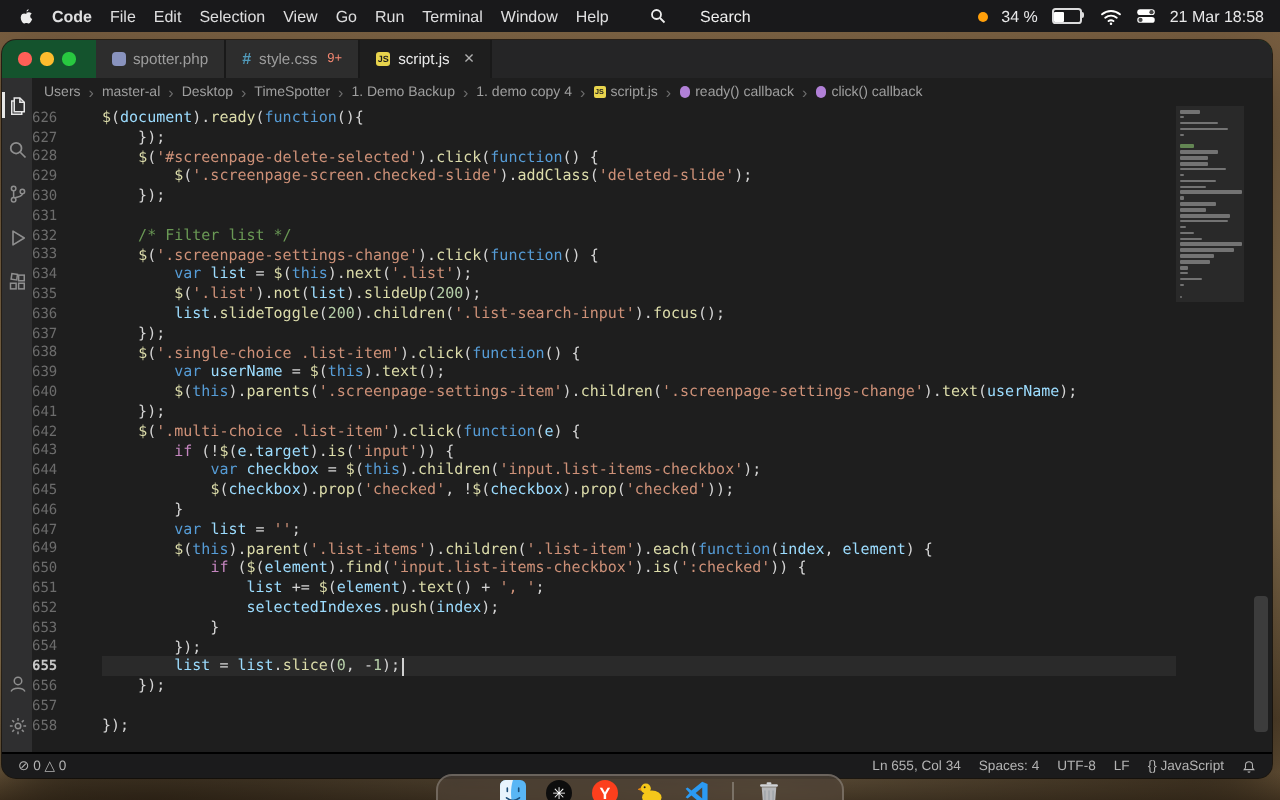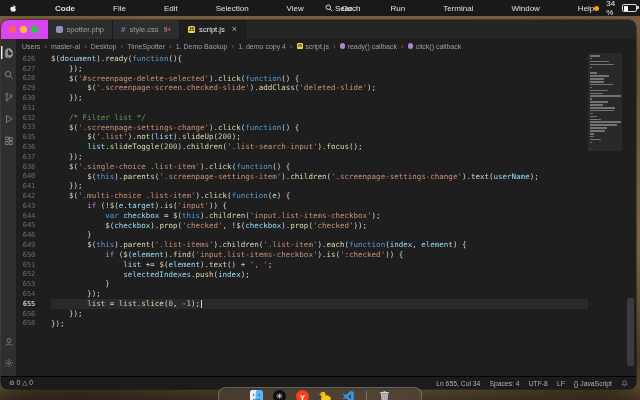--- a/index.html
+++ b/index.html
@@ -19,39 +19,39 @@
   }
   
   .menubar{
     position:absolute;top:0;left:0;right:0;height:16px;z-index:60;
     background:#19191b;color:#e9e9ea;font-size:8px;
     display:flex;align-items:center;padding:0 8px;
   }
   .mb-apple{width:11px;height:11px;display:flex;align-items:center;margin-right:7px;flex:none;}
   .mb-apple svg{width:9px;height:11px;display:block;}
   .mb-menus{display:flex;gap:9px;align-items:center;}
-  .mb-item{white-space:nowrap;opacity:.95;margin-left:29px;}
+  .mb-item{white-space:nowrap;opacity:.95;}
   .mb-app{font-weight:bold;}
-  .mb-spot{position:absolute;left:325px;top:0;height:16px;display:flex;align-items:center;gap:2px;color:#eee;}
+  .mb-spot{position:absolute;left:325px;top:0;height:16px;display:flex;align-items:center;gap:17px;color:#eee;}
   .mb-spot svg{width:8px;height:8px;}
   .mb-right{margin-left:auto;display:flex;align-items:center;gap:7px;justify-content:center;}
   .mb-dot{width:5px;height:5px;border-radius:50%;background:#ff9f0a;flex:none;}
   .mb-batt{position:relative;width:13px;height:6px;border:1px solid rgba(255,255,255,.85);border-radius:1.8px;flex:none;margin-right:2px;}
   .mb-batt i{position:absolute;left:.5px;top:.5px;bottom:.5px;width:34%;background:#fff;border-radius:.5px;}
   .mb-batt::after{content:"";position:absolute;right:-2.6px;top:1px;width:1.6px;height:3px;background:rgba(255,255,255,.85);border-radius:0 1px 1px 0;}
   .mb-ic svg{display:block;}
   .mb-clock{white-space:nowrap;}
   
   .vswindow{
     position:absolute;left:1px;top:20px;width:635px;height:369px;
     background:#1e1e1e;border-radius:7px;overflow:hidden;
     box-shadow:0 14px 36px rgba(0,0,0,.55), 0 0 0 .5px rgba(0,0,0,.65);
     display:flex;flex-direction:column;z-index:30;
   }
-  .titlebar{height:19px;flex:none;display:flex;align-items:stretch;background:#d946ef;justify-content:center;}
+  .titlebar{height:19px;flex:none;display:flex;align-items:stretch;background:#14532d;justify-content:center;}
   .lights{display:flex;align-items:center;gap:4.5px;padding:0 10px 0 8px;flex:none;}
   .tl{width:6.5px;height:6.5px;border-radius:50%;}
   .tl.red{background:#ff5f57;}.tl.yel{background:#febc2e;}.tl.grn{background:#28c840;}
   .tabs{display:flex;align-items:stretch;flex:1;background:#252526;}
   .tab{display:flex;align-items:center;gap:4px;padding:0 8px;font-size:7.6px;color:#9d9d9d;background:#2d2d2d;border-right:1px solid #191919;white-space:nowrap;}
   .tab.active{background:#1e1e1e;color:#e9e9e9;}
   .fticon{flex:none;display:flex;align-items:center;justify-content:center;font-weight:bold;}
   .fticon.php{width:7px;height:7px;border-radius:2px;background:#8993be;}
   .fticon.css{color:#519aba;font-size:8px;}
   .fticon.js{width:7px;height:7px;border-radius:1.5px;background:#e8d44d;color:#1e1e1e;font-size:4.5px;}
@@ -68,21 +68,21 @@
   .breadcrumbs{height:14px;flex:none;display:flex;align-items:center;gap:4px;padding-left:6px;font-size:7px;color:#9f9f9f;background:#1e1e1e;white-space:nowrap;overflow:hidden;}
   .bc-item{display:flex;align-items:center;gap:2.5px;}
   .bc-sep{color:#6d6d6d;font-size:8px;}
   .bcicon{flex:none;}
   .bcicon.js{width:6px;height:6px;background:#e8d44d;border-radius:1px;color:#1e1e1e;font-size:3.6px;font-weight:bold;display:flex;align-items:center;justify-content:center;}
   .bcicon.symbol{width:5.5px;height:5.5px;border-radius:50%;background:#b180d7;}
   
   .editor{flex:1;display:flex;min-height:0;background:#1e1e1e;position:relative;}
   .codelines{flex:1;min-width:0;overflow:hidden;padding-top:1px;font-family:"DejaVu Sans Mono",monospace;font-size:7.5px;}
   .crow{display:flex;height:9.8px;align-items:center;}
-  .lnum{width:26px;flex:none;text-align:center;padding-right:9px;color:#6c6c6c;font-size:7px;}
+  .lnum{width:26px;flex:none;text-align:left;padding-right:9px;color:#6c6c6c;font-size:7px;}
   .ltext{flex:1;white-space:pre;color:#d4d4d4;height:9.8px;line-height:9.8px;}
   .crow.cur .ltext{background:rgba(255,255,255,.055);}
   .crow.cur .lnum{color:#c8c8c8;font-weight:bold;}
   .cursor{display:inline-block;width:1px;height:8.5px;background:#d0d0d0;vertical-align:middle;margin-left:1px;}
   .tk-p{color:var(--tk-p);}.tk-f{color:var(--tk-f);}.tk-k{color:var(--tk-k);}.tk-c{color:var(--tk-c);}
   .tk-s{color:var(--tk-s);}.tk-n{color:var(--tk-n);}.tk-m{color:var(--tk-m);}.tk-v{color:var(--tk-v);}
   .minimap{width:34px;flex:none;position:relative;padding-top:2px;}
   .mm-slider{position:absolute;left:0;right:0;top:0;height:98px;background:rgba(255,255,255,.05);}
   .mmbar{height:1.5px;margin:0 0 1.4px 2px;border-radius:.5px;}
   .scrollgutter{width:14px;flex:none;position:relative;}
@@ -304,36 +304,44 @@
             </div>
             <div class="crow">
               <span class="lnum">632</span>
               <span class="ltext"><span class="tk-m">    /* Filter list */</span></span>
             </div>
             <div class="crow">
               <span class="lnum">633</span>
               <span class="ltext"><span class="tk-p">    </span><span class="tk-f">$</span><span class="tk-p">(</span><span class="tk-s">'.screenpage-settings-change'</span><span class="tk-p">).</span><span class="tk-f">click</span><span class="tk-p">(</span><span class="tk-k">function</span><span class="tk-p">() {</span></span>
             </div>
             <div class="crow">
+              <span class="lnum">634</span>
+              <span class="ltext"><span class="tk-p">        </span><span class="tk-k">var </span><span class="tk-v">list</span><span class="tk-p"> = </span><span class="tk-f">$</span><span class="tk-p">(</span><span class="tk-k">this</span><span class="tk-p">).</span><span class="tk-f">next</span><span class="tk-p">(</span><span class="tk-s">'.list'</span><span class="tk-p">);</span></span>
+            </div>
+            <div class="crow">
               <span class="lnum">635</span>
               <span class="ltext"><span class="tk-p">        </span><span class="tk-f">$</span><span class="tk-p">(</span><span class="tk-s">'.list'</span><span class="tk-p">).</span><span class="tk-f">not</span><span class="tk-p">(</span><span class="tk-v">list</span><span class="tk-p">).</span><span class="tk-f">slideUp</span><span class="tk-p">(</span><span class="tk-n">200</span><span class="tk-p">);</span></span>
             </div>
             <div class="crow">
               <span class="lnum">636</span>
               <span class="ltext"><span class="tk-p">        </span><span class="tk-v">list</span><span class="tk-p">.</span><span class="tk-f">slideToggle</span><span class="tk-p">(</span><span class="tk-n">200</span><span class="tk-p">).</span><span class="tk-f">children</span><span class="tk-p">(</span><span class="tk-s">'.list-search-input'</span><span class="tk-p">).</span><span class="tk-f">focus</span><span class="tk-p">();</span></span>
             </div>
             <div class="crow">
               <span class="lnum">637</span>
               <span class="ltext"><span class="tk-p">    });</span></span>
             </div>
             <div class="crow">
               <span class="lnum">638</span>
               <span class="ltext"><span class="tk-p">    </span><span class="tk-f">$</span><span class="tk-p">(</span><span class="tk-s">'.single-choice .list-item'</span><span class="tk-p">).</span><span class="tk-f">click</span><span class="tk-p">(</span><span class="tk-k">function</span><span class="tk-p">() {</span></span>
             </div>
             <div class="crow">
+              <span class="lnum">639</span>
+              <span class="ltext"><span class="tk-p">        </span><span class="tk-k">var </span><span class="tk-v">userName</span><span class="tk-p"> = </span><span class="tk-f">$</span><span class="tk-p">(</span><span class="tk-k">this</span><span class="tk-p">).</span><span class="tk-f">text</span><span class="tk-p">();</span></span>
+            </div>
+            <div class="crow">
               <span class="lnum">640</span>
               <span class="ltext"><span class="tk-p">        </span><span class="tk-f">$</span><span class="tk-p">(</span><span class="tk-k">this</span><span class="tk-p">).</span><span class="tk-f">parents</span><span class="tk-p">(</span><span class="tk-s">'.screenpage-settings-item'</span><span class="tk-p">).</span><span class="tk-f">children</span><span class="tk-p">(</span><span class="tk-s">'.screenpage-settings-change'</span><span class="tk-p">).</span><span class="tk-f">text</span><span class="tk-p">(</span><span class="tk-v">userName</span><span class="tk-p">);</span></span>
             </div>
             <div class="crow">
               <span class="lnum">641</span>
               <span class="ltext"><span class="tk-p">    });</span></span>
             </div>
             <div class="crow">
               <span class="lnum">642</span>
               <span class="ltext"><span class="tk-p">    </span><span class="tk-f">$</span><span class="tk-p">(</span><span class="tk-s">'.multi-choice .list-item'</span><span class="tk-p">).</span><span class="tk-f">click</span><span class="tk-p">(</span><span class="tk-k">function</span><span class="tk-p">(</span><span class="tk-v">e</span><span class="tk-p">) {</span></span>
@@ -346,20 +354,24 @@
               <span class="lnum">644</span>
               <span class="ltext"><span class="tk-p">            </span><span class="tk-k">var </span><span class="tk-v">checkbox</span><span class="tk-p"> = </span><span class="tk-f">$</span><span class="tk-p">(</span><span class="tk-k">this</span><span class="tk-p">).</span><span class="tk-f">children</span><span class="tk-p">(</span><span class="tk-s">'input.list-items-checkbox'</span><span class="tk-p">);</span></span>
             </div>
             <div class="crow">
               <span class="lnum">645</span>
               <span class="ltext"><span class="tk-p">            </span><span class="tk-f">$</span><span class="tk-p">(</span><span class="tk-v">checkbox</span><span class="tk-p">).</span><span class="tk-f">prop</span><span class="tk-p">(</span><span class="tk-s">'checked'</span><span class="tk-p">, !</span><span class="tk-f">$</span><span class="tk-p">(</span><span class="tk-v">checkbox</span><span class="tk-p">).</span><span class="tk-f">prop</span><span class="tk-p">(</span><span class="tk-s">'checked'</span><span class="tk-p">));</span></span>
             </div>
             <div class="crow">
               <span class="lnum">646</span>
               <span class="ltext"><span class="tk-p">        }</span></span>
+            </div>
+            <div class="crow">
+              <span class="lnum">647</span>
+              <span class="ltext"><span class="tk-p">        </span><span class="tk-k">var </span><span class="tk-v">list</span><span class="tk-p"> = </span><span class="tk-s">''</span><span class="tk-p">;</span></span>
             </div>
             <div class="crow">
               <span class="lnum">649</span>
               <span class="ltext"><span class="tk-p">        </span><span class="tk-f">$</span><span class="tk-p">(</span><span class="tk-k">this</span><span class="tk-p">).</span><span class="tk-f">parent</span><span class="tk-p">(</span><span class="tk-s">'.list-items'</span><span class="tk-p">).</span><span class="tk-f">children</span><span class="tk-p">(</span><span class="tk-s">'.list-item'</span><span class="tk-p">).</span><span class="tk-f">each</span><span class="tk-p">(</span><span class="tk-k">function</span><span class="tk-p">(</span><span class="tk-v">index</span><span class="tk-p">, </span><span class="tk-v">element</span><span class="tk-p">) {</span></span>
             </div>
             <div class="crow">
               <span class="lnum">650</span>
               <span class="ltext"><span class="tk-p">            </span><span class="tk-c">if</span><span class="tk-p"> (</span><span class="tk-f">$</span><span class="tk-p">(</span><span class="tk-v">element</span><span class="tk-p">).</span><span class="tk-f">find</span><span class="tk-p">(</span><span class="tk-s">'input.list-items-checkbox'</span><span class="tk-p">).</span><span class="tk-f">is</span><span class="tk-p">(</span><span class="tk-s">':checked'</span><span class="tk-p">)) {</span></span>
             </div>
             <div class="crow">
@@ -378,20 +390,24 @@
               <span class="lnum">654</span>
               <span class="ltext"><span class="tk-p">        });</span></span>
             </div>
             <div class="crow cur">
               <span class="lnum">655</span>
               <span class="ltext"><span class="tk-p">        </span><span class="tk-v">list</span><span class="tk-p"> = </span><span class="tk-v">list</span><span class="tk-p">.</span><span class="tk-f">slice</span><span class="tk-p">(</span><span class="tk-n">0</span><span class="tk-p">, -</span><span class="tk-n">1</span><span class="tk-p">);</span><span class="cursor"></span></span>
             </div>
             <div class="crow">
               <span class="lnum">656</span>
               <span class="ltext"><span class="tk-p">    });</span></span>
+            </div>
+            <div class="crow">
+              <span class="lnum">657</span>
+              <span class="ltext"></span>
             </div>
             <div class="crow">
               <span class="lnum">658</span>
               <span class="ltext"><span class="tk-p">});</span></span>
             </div>
           </div>
         <div class="minimap">
           <div class="mm-slider"></div>
           <div class="mm-bars">
               <div class="mmbar" style="width: 9.86px; background: rgba(205, 205, 205, 0.45);"></div>

